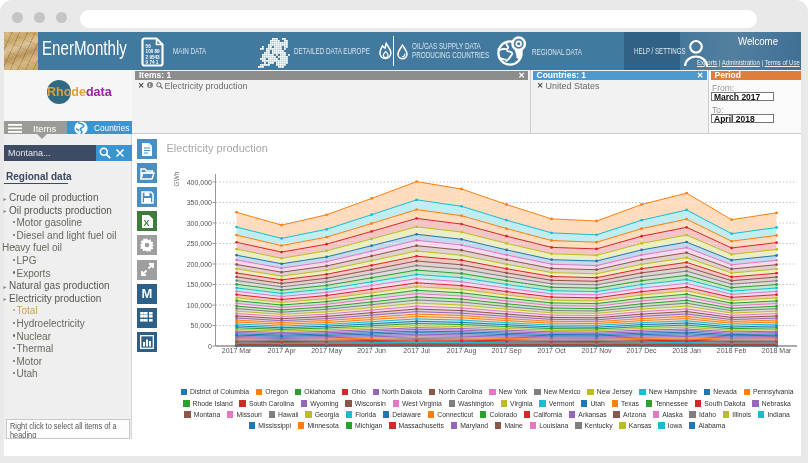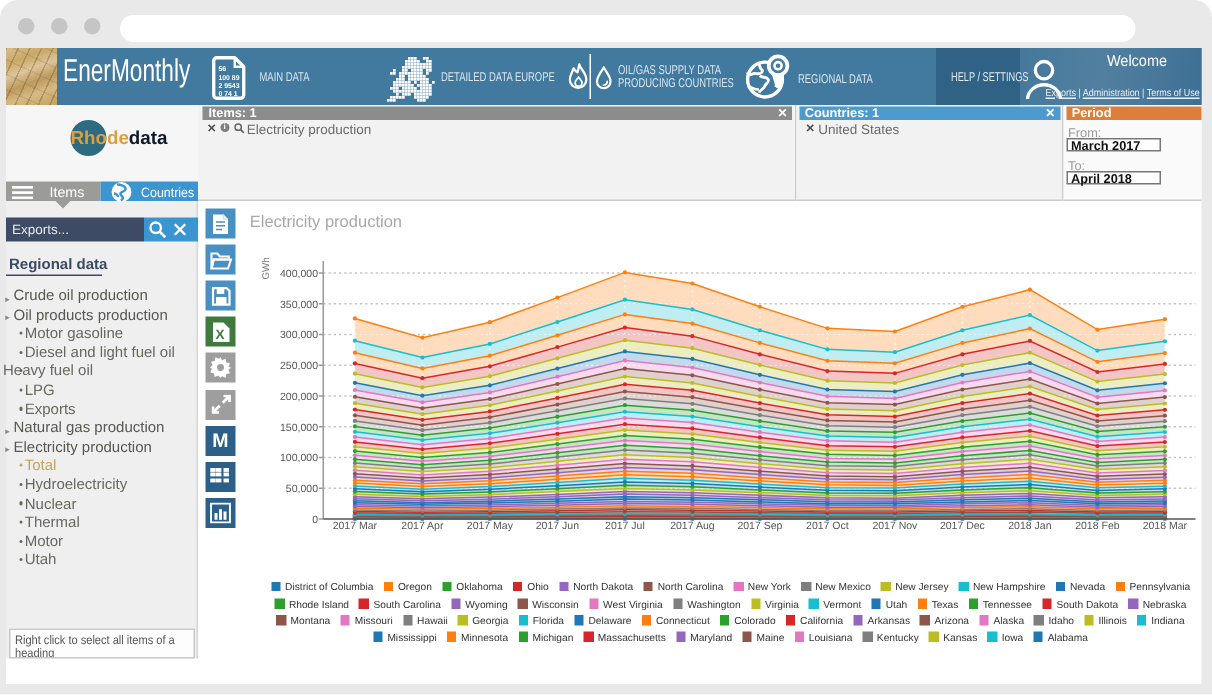--- a/index.html
+++ b/index.html
@@ -238,42 +238,42 @@
       <circle cx="13" cy="7.8" r="5.8" fill="none" stroke="#fff" stroke-width="2.2"></circle>
 <path d="M2 27.5 a11 10 0 0 1 22 0" fill="none" stroke="#fff" stroke-width="2.2"></path>
     </svg>
   </div>
 <div class="abs" style="left:723px;top:35px;width:70px;text-align:center;color:#fff;font-size:10.5px;transform:scaleX(.92)">Welcome</div>
 <div class="abs" style="right:8px;top:58.5px;color:#ebeff2;font-size:6.8px;white-space:nowrap;transform:scaleX(.88);transform-origin:100% 50%"><u>Exports</u> | <u>Administration</u> | <u>Terms of Use</u></div>
 
 <div class="abs" style="left:4px;top:70px;width:127.5px;height:50.5px;background:#f6f6f6"></div>
 <div class="abs" style="left:4px;top:134px;width:127.5px;height:305px;background:#efefef;border-right:1px solid #d5d5d5"></div>
 <div id="logo-circle"></div>
-<div class="abs" style="left:47px;top:85px;font-size:12.5px;font-weight:bold;white-space:nowrap"><span style="color:#dd9f3d">Rhode</span><span style="color:#0f172a">data</span></div>
+<div class="abs" style="left:47px;top:85px;font-size:12.5px;font-weight:bold;white-space:nowrap"><span style="color:#dd9f3d">Rhode</span><span style="color:#a21caf">data</span></div>
 <div id="tabs">
 <div class="tab abs" style="left:4px;top:120.5px;width:62.5px;height:13.5px;background:#9b9b97"></div>
 <div class="tab abs" style="left:66.5px;top:120.5px;width:67.5px;height:13.5px;background:#3a95d1"></div>
 </div>
 <div class="abs" style="left:8px;top:123.5px;width:14px">
     <svg width="14" height="9" viewBox="0 0 14 9" style="">
       <rect y="0" width="14" height="1.8" fill="#fff"></rect>
       <rect y="3.5" width="14" height="1.8" fill="#fff"></rect>
       <rect y="7" width="14" height="1.8" fill="#fff"></rect>
     </svg>
   </div>
 <div class="abs" style="left:33px;top:122.5px;font-size:9.5px;color:#fff">Items</div>
 <div class="abs" style="left:73.5px;top:120.8px">
     <svg width="14" height="14" viewBox="0 0 14 14" style="">
       <circle cx="7" cy="7" r="6.6" fill="#fff"></circle>
 <path d="M4 2 c2 0 4.5 .8 5.5 2.2 1 1.4 -1 2.3 -2.5 3 -1.5 .7 -.5 2 .5 2.8 1 .8 .4 2 -1 2.6 M2 8 c1.5 .2 2.8 1 2.6 2.4" fill="none" stroke="#3a95d1" stroke-width="1.6"></path>
     </svg>
   </div>
 <div class="abs" style="left:93.5px;top:122.5px;font-size:9px;color:#fff;transform:scaleX(.92);transform-origin:0 50%">Countries</div>
 <div id="seltri"></div>
-<div class="abs" style="left:4px;top:144.5px;width:92px;height:16.5px;background:#3d4b64;color:#e8e8e8;font-size:9px;line-height:16.5px;padding-left:4px">Exports...</div>
+<div class="abs" style="left:4px;top:144.5px;width:92px;height:16.5px;background:#3d4b64;color:#e8e8e8;font-size:9px;line-height:16.5px;padding-left:4px">Montana...</div>
 <div class="abs" style="left:96px;top:144.5px;width:35.5px;height:16.5px;background:#3a95d1"></div>
 <div class="abs" style="left:98.5px;top:146.5px">
     <svg width="12" height="12" viewBox="0 0 12 12" style="">
       <circle cx="4.8" cy="4.8" r="3.5" fill="none" stroke="#fff" stroke-width="1.6"></circle>
       <line x1="7.4" y1="7.4" x2="11.2" y2="11.2" stroke="#fff" stroke-width="1.8"></line>
     </svg>
   </div>
 <div class="abs" style="left:115px;top:147.5px">
     <svg width="10" height="10" viewBox="0 0 10 10" style="">
       <path d="M1.5 1.5 L8.5 8.5 M8.5 1.5 L1.5 8.5" stroke="#fff" stroke-width="1.6"></path>

